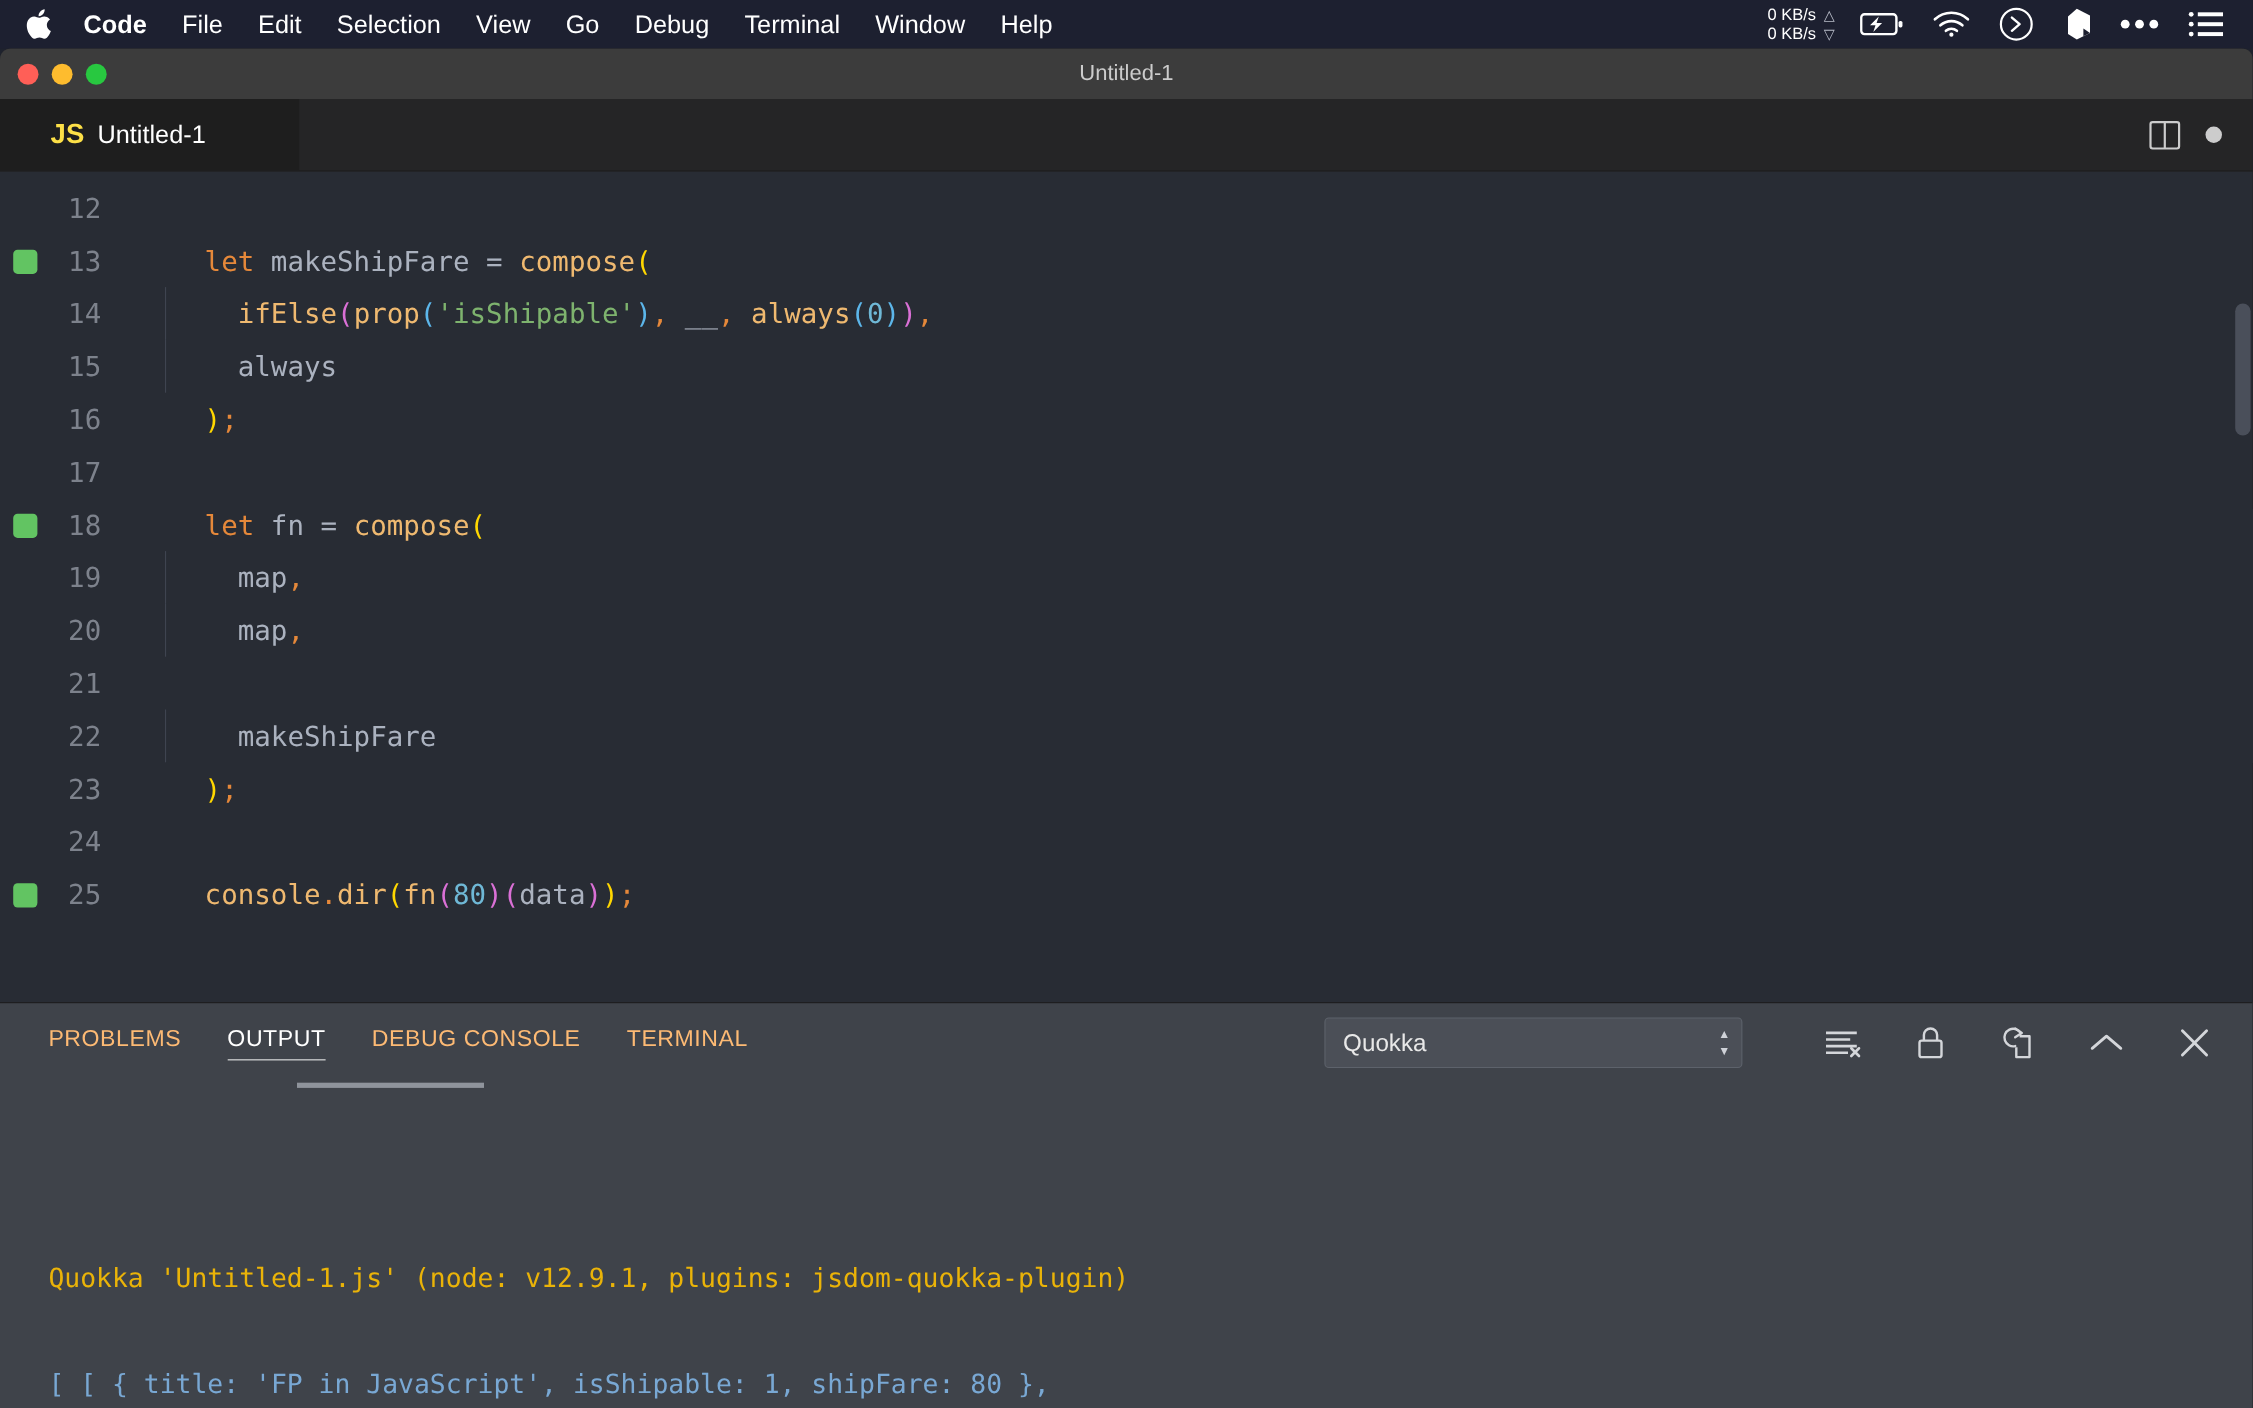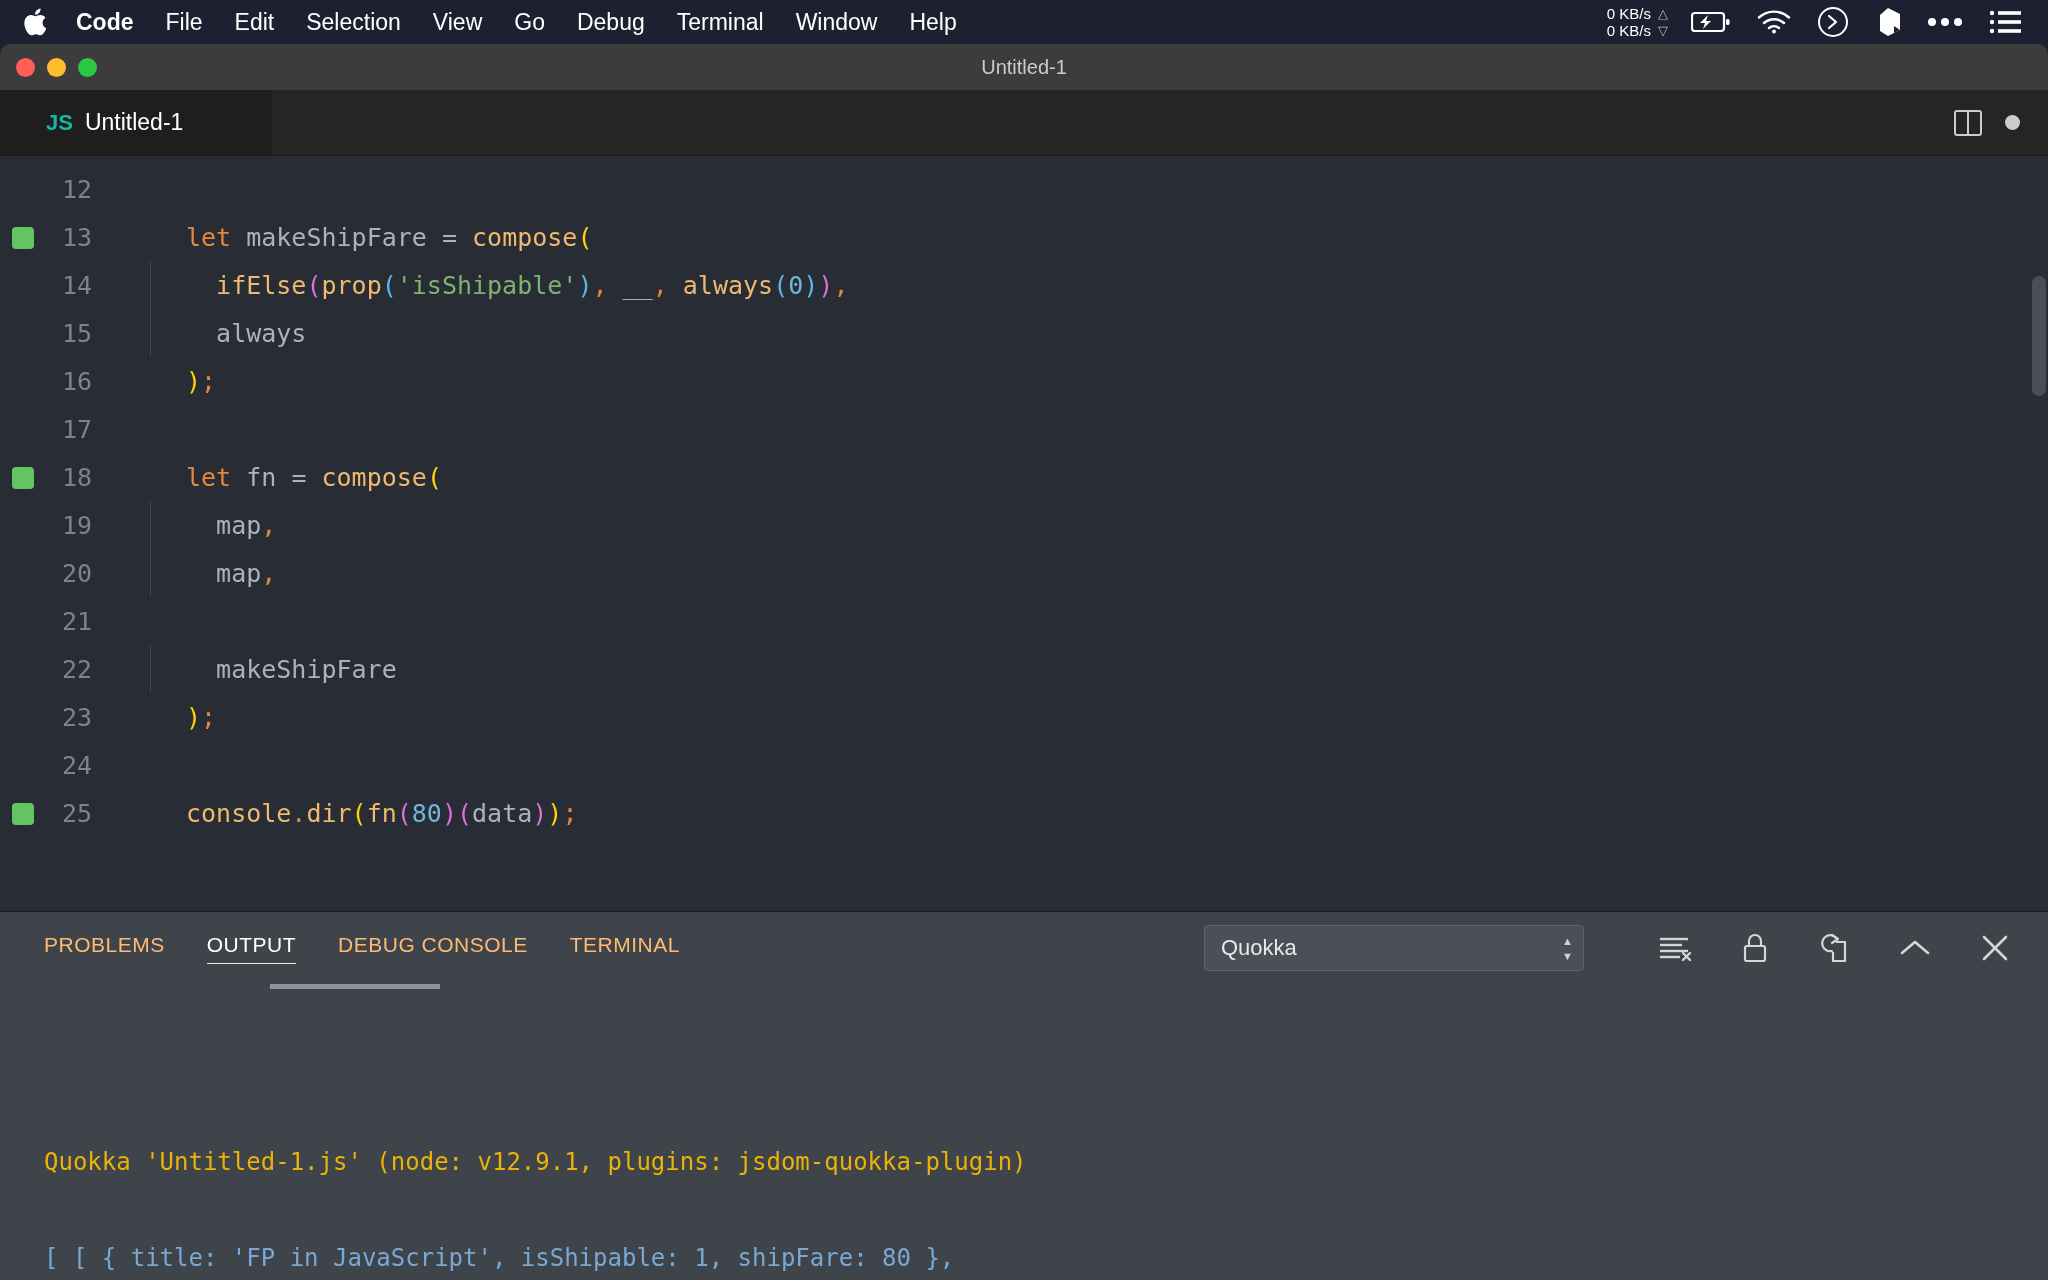--- a/index.html
+++ b/index.html
@@ -78,21 +78,21 @@
     height: 65px; background: #252526;
     display: flex; align-items: stretch;
     border-bottom: 1px solid #1b1b1b;
   }
   .editor-tab {
     display: flex; align-items: center; gap: 12px;
     padding: 0 26px 0 46px; background: #1e1e1e;
     min-width: 200px;
   }
   .js-badge {
-    color: #14b8a6; font-size: 22px; font-weight: bold;
+    color: #fde047; font-size: 25px; font-weight: bold;
     font-family: "Liberation Sans", sans-serif;
   }
   .tab-label { color: #ffffff; font-size: 23px; }
   .tabbar-actions {
     margin-left: auto; display: flex; align-items: center; gap: 22px;
     padding-right: 28px;
   }
   .tab-action { display: flex; align-items: center; justify-content: center; }
   .unsaved-dot {
     width: 15px; height: 15px; border-radius: 50%; background: #cccccc;

